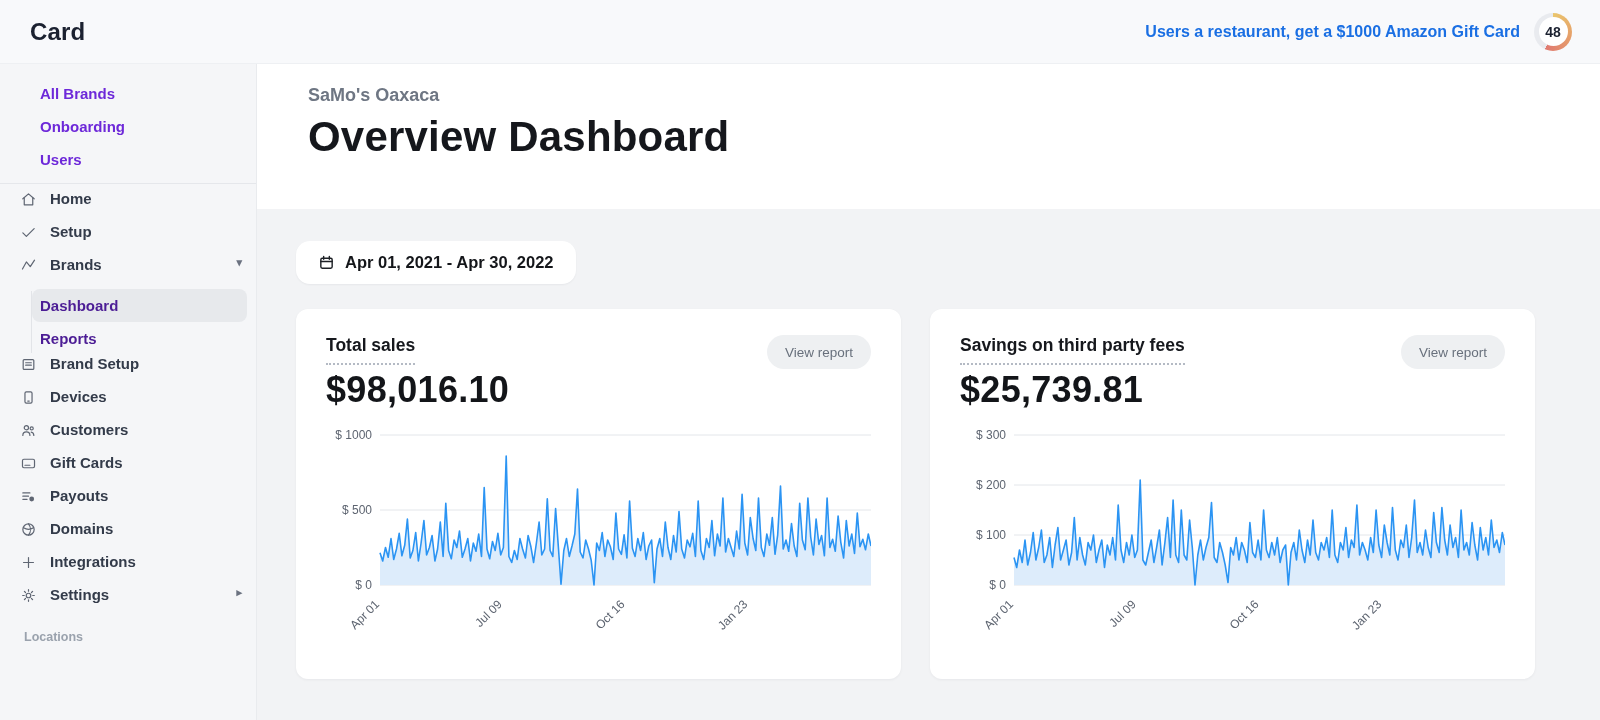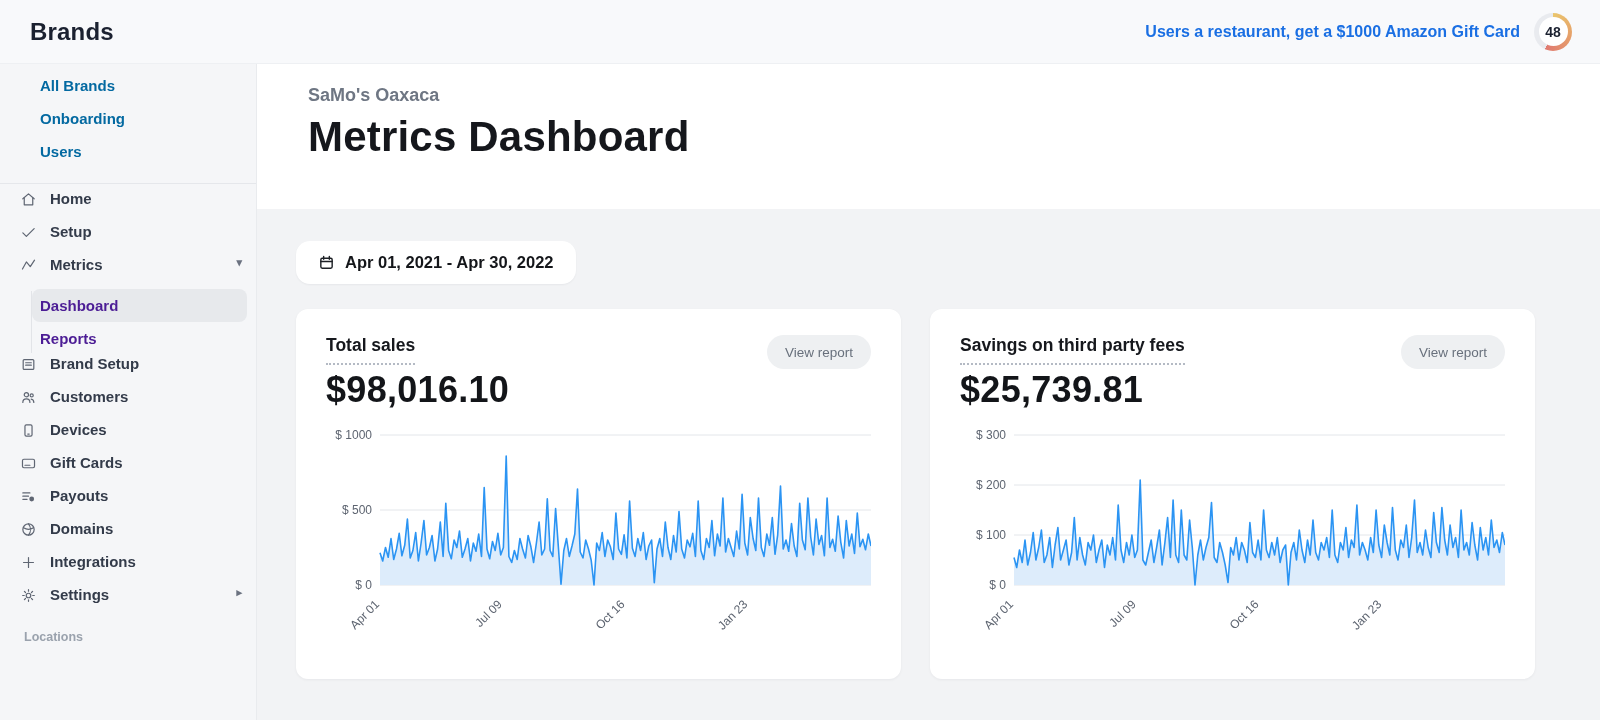--- a/index.html
+++ b/index.html
@@ -15,22 +15,22 @@
   .referral { color:#1a6fe3; font-weight:700; font-size:16px; cursor:pointer; }
   .score-badge { width:38px; height:38px; border-radius:50%; margin-left:14px;
     display:flex; align-items:center; justify-content:center; position:relative; }
   .score-inner { width:29px; height:29px; border-radius:50%; background:#ffffff;
     display:flex; align-items:center; justify-content:center;
     font-size:14px; font-weight:700; color:#1b2130; }
 
   
   .sidebar { position:absolute; top:64px; left:0; width:257px; bottom:0;
     background:#f5f6f8; border-right:1px solid #e9ebee; padding-top:13px; }
-  .side-item { height:33px; display:flex; padding-left:40px;
-    font-size:15px; font-weight:600; color:#0369a1; cursor:pointer; }
+  .side-item { height:33px; display:flex; align-items:center; padding-left:40px;
+    font-size:15px; font-weight:600; color:#6d28d9; cursor:pointer; }
   .side-divider { height:1px; background:#e5e7eb; margin:7px 0 6px 0; }
   .nav-item { height:33px; display:flex; align-items:flex-start; padding:0 14px 0 19px;
     font-size:15px; font-weight:700; color:#333b4a; cursor:pointer; gap:13px; }
   .nav-item .nicon { width:18px; height:18px; flex:0 0 18px; display:flex;
     align-items:center; justify-content:center; color:#5f6673; }
   .nav-item svg { stroke:#5f6673; fill:none; stroke-width:1.7; stroke-linecap:round; stroke-linejoin:round; }
   .nav-label { flex:1; }
   .chev { color:#6b7280; font-size:11px; }
   .subnav { position:relative; }
   .subnav .rail { position:absolute; left:31px; top:2px; bottom:2px; width:1px; background:#e2e4e8; }
@@ -66,21 +66,21 @@
     background:#eef0f2; color:#68707c; font-size:13.5px; font-weight:500;
     font-family:"Liberation Sans", sans-serif; cursor:pointer; }
   .card-value { font-size:36px; font-weight:800; color:#131519; letter-spacing:.3px; }
   .chart-wrap { margin-top:14px; }
   .chart-wrap svg text { font-family:"Liberation Sans", sans-serif; font-size:12px; fill:#5d6470; }
 </style>
 </head>
 <body>
 
 <div class="topbar">
-  <div class="logo">Brands</div>
+  <div class="logo">Card</div>
   <div class="topbar-spacer"></div>
   <div class="referral">Users a restaurant, get a $1000 Amazon Gift Card</div>
   <div class="score-badge" id="score-badge" style="background: conic-gradient(rgb(234, 198, 109) 0deg, rgb(230, 160, 106) 102.5deg, rgb(224, 122, 113) 205deg, rgb(233, 235, 239) 205deg, rgb(233, 235, 239) 360deg);">
     <div class="score-inner">48</div>
   </div>
 </div>
 
 <div class="sidebar">
   <div class="side-item">
     <span>All Brands</span>
@@ -112,21 +112,21 @@
     </span>
     <span class="nav-label">Setup</span>
   </div>
 
   <div class="nav-item">
     <span class="nicon">
       <svg width="17" height="17" viewBox="0 0 24 24">
           <polyline points="3.5,17 9,7 14.5,13.5 20.5,4.5"></polyline>
         </svg>
     </span>
-    <span class="nav-label">Metrics</span>
+    <span class="nav-label">Brands</span>
     <span class="chev">▾</span>
   </div>
 
   <div class="subnav">
     <div class="rail"></div>
     <div class="sub-item active">
       <span>Dashboard</span>
     </div>
     <div class="sub-item">
       <span>Reports</span>
@@ -139,42 +139,42 @@
           <rect x="4.5" y="5" width="15" height="14" rx="1.5"></rect>
           <path d="M8 9.5h8M8 13h8"></path>
         </svg>
     </span>
     <span class="nav-label">Brand Setup</span>
   </div>
 
   <div class="nav-item">
     <span class="nicon">
       <svg width="17" height="17" viewBox="0 0 24 24">
+          <rect x="7" y="4" width="10" height="16" rx="2"></rect>
+          <path d="M11 17h2"></path>
+        </svg>
+    </span>
+    <span class="nav-label">Devices</span>
+  </div>
+
+  <div class="nav-item">
+    <span class="nicon">
+      <svg width="17" height="17" viewBox="0 0 24 24">
           <circle cx="9" cy="8" r="3"></circle>
           <path d="M4 19c0-3 2.2-5 5-5s5 2 5 5"></path>
           <circle cx="16.5" cy="9" r="2.2"></circle>
           <path d="M15.8 14.3c2.3.4 3.7 2.2 3.7 4.7"></path>
         </svg>
     </span>
     <span class="nav-label">Customers</span>
   </div>
 
   <div class="nav-item">
     <span class="nicon">
       <svg width="17" height="17" viewBox="0 0 24 24">
-          <rect x="7" y="4" width="10" height="16" rx="2"></rect>
-          <path d="M11 17h2"></path>
-        </svg>
-    </span>
-    <span class="nav-label">Devices</span>
-  </div>
-
-  <div class="nav-item">
-    <span class="nicon">
-      <svg width="17" height="17" viewBox="0 0 24 24">
           <rect x="3.5" y="6" width="17" height="12" rx="2"></rect>
           <path d="M7 14.5h7"></path>
         </svg>
     </span>
     <span class="nav-label">Gift Cards</span>
   </div>
 
   <div class="nav-item">
     <span class="nicon">
       <svg width="17" height="17" viewBox="0 0 24 24">
@@ -213,21 +213,21 @@
     </span>
     <span class="nav-label">Settings</span>
     <span class="chev">▸</span>
   </div>
 
   <div class="side-footer">Locations</div>
 </div>
 
 <div class="page-header">
   <div class="breadcrumb">SaMo's Oaxaca</div>
-  <div class="page-title">Metrics Dashboard</div>
+  <div class="page-title">Overview Dashboard</div>
 </div>
 
 <div class="content">
 
   <div class="date-pill">
     <svg width="17" height="17" viewBox="0 0 24 24">
       <rect x="4" y="6" width="16" height="14" rx="2"></rect>
         <path d="M8 3.5v4M16 3.5v4M4 10.5h16"></path>
     </svg>
     <span>Apr 01, 2021 - Apr 30, 2022</span>

